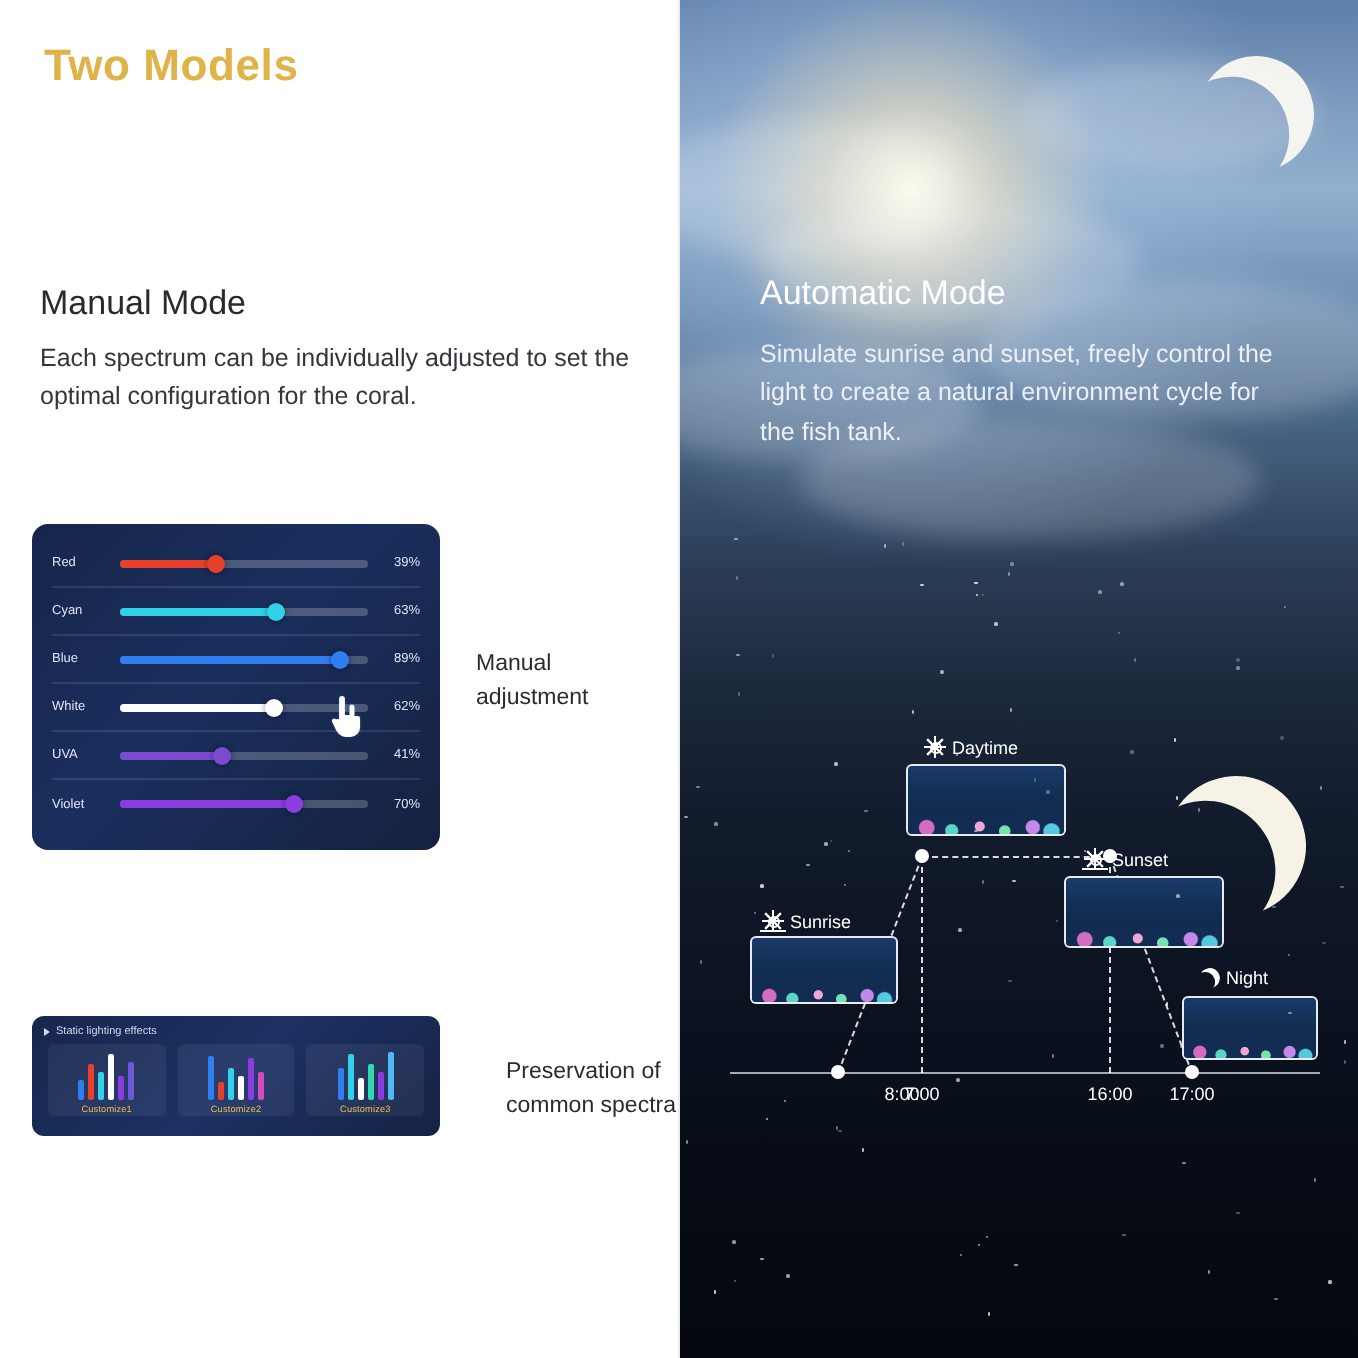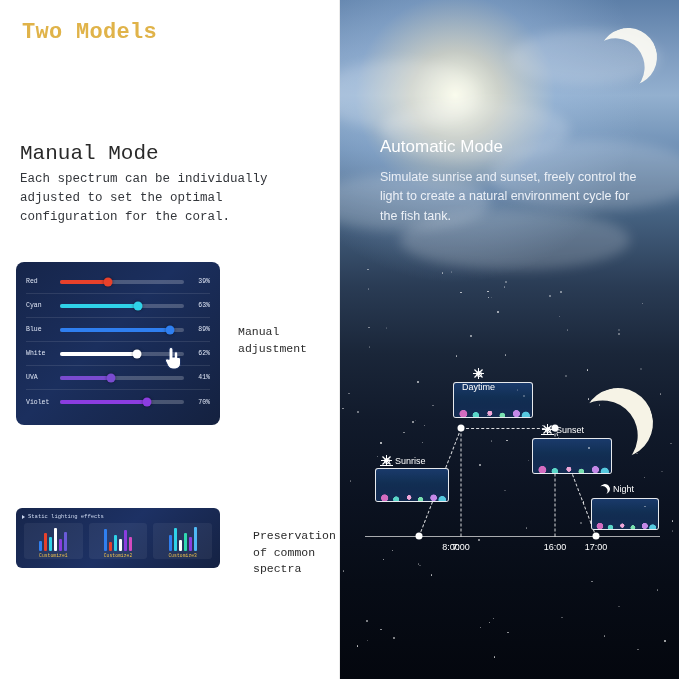--- a/index.html
+++ b/index.html
@@ -10,31 +10,30 @@
     overflow: hidden;
   }
   .page { position: relative; width: 679px; height: 679px; display: flex; }
 
   
   .left {
     position: relative;
     width: 340px; height: 653px;
     background: #ffffff;
     padding: 0;
-    font-family: Liberation Mono, monospace;
   }
   .title {
     position: absolute; left: 22px; top: 20px;
     font-size: 22px; font-weight: bold;
     color: #e0b349;
     letter-spacing: .3px;
   }
   .manual-head {
     position: absolute; left: 20px; top: 142px;
-    font-size: 21px; color: #2a2a2a;
+    font-size: 17px; color: #2a2a2a;
   }
   .manual-desc {
     position: absolute; left: 20px; top: 170px; width: 300px;
     font-size: 12.5px; line-height: 1.5; color: #33363b;
   }
 
   
   .slider-card {
     position: absolute; left: 16px; top: 262px;
     width: 204px; height: 163px;
@@ -377,21 +376,21 @@
             <span class="ray" style="transform: rotate(270deg);"></span>
             <span class="ray" style="transform: rotate(315deg);"></span>
             <span class="horiz"></span>
           </span>
           <span>Sunrise</span>
         </div>
         <div class="node" style="left: 121px; top: 68px;"></div>
         <div class="tank" style="left: 113px; top: 22px; width: 80px; height: 36px;">
           <div class="coral"></div>
         </div>
-        <div class="stage-label" style="left: 122px; top: 8px; flex-direction: column;">
+        <div class="stage-label" style="left: 122px; top: 8px;">
           <span class="sun-ico">
             <span class="core"></span>
             <span class="ray" style="transform: rotate(0deg);"></span>
             <span class="ray" style="transform: rotate(45deg);"></span>
             <span class="ray" style="transform: rotate(90deg);"></span>
             <span class="ray" style="transform: rotate(135deg);"></span>
             <span class="ray" style="transform: rotate(180deg);"></span>
             <span class="ray" style="transform: rotate(225deg);"></span>
             <span class="ray" style="transform: rotate(270deg);"></span>
             <span class="ray" style="transform: rotate(315deg);"></span>

